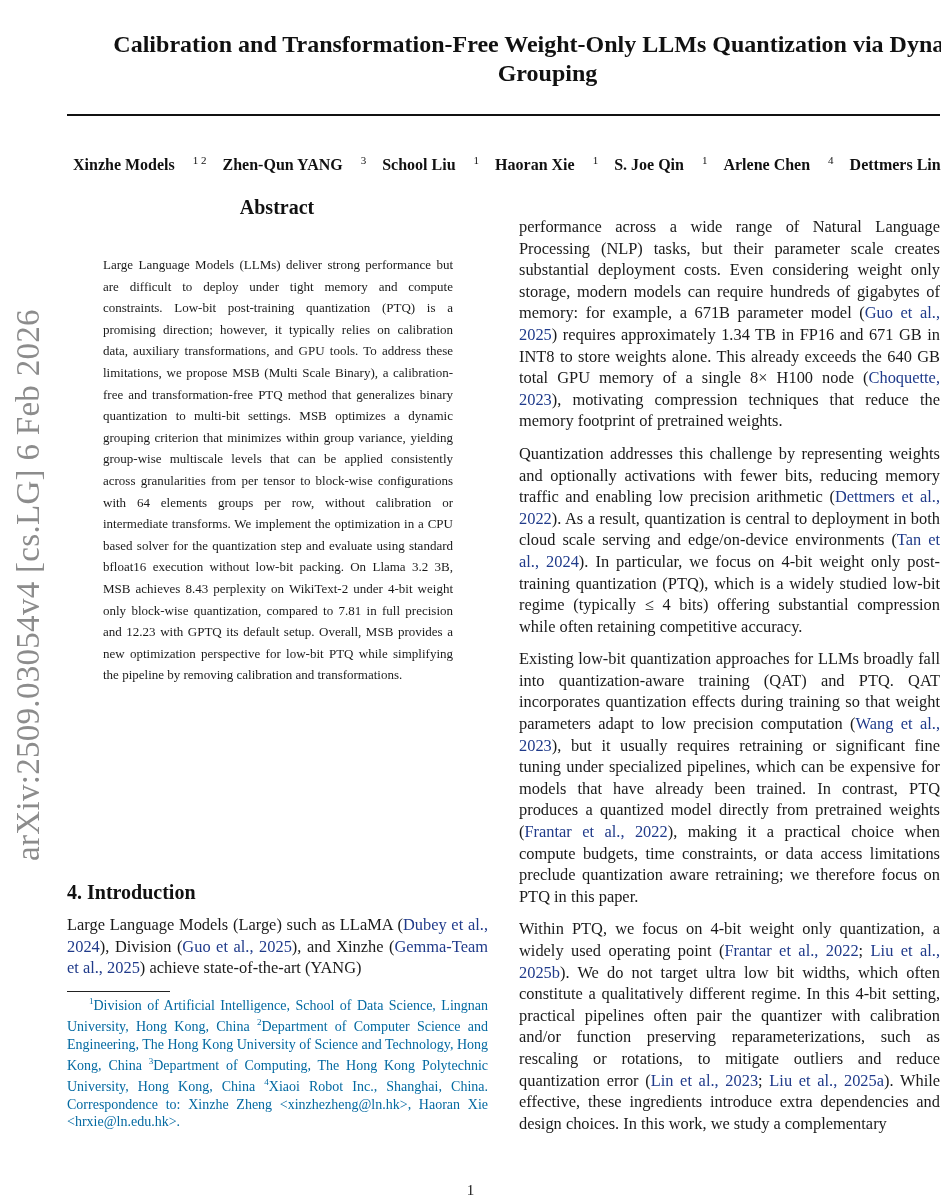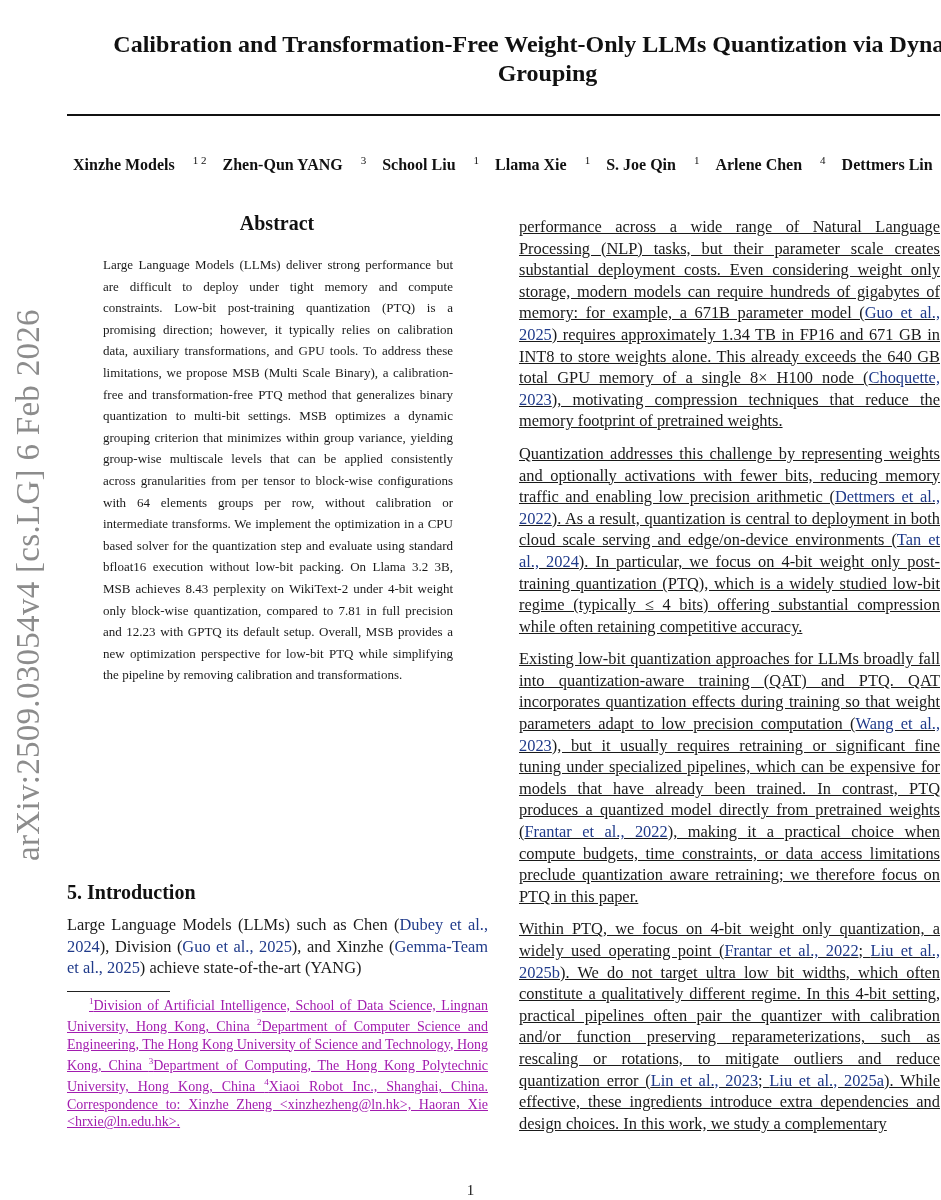--- a/index.html
+++ b/index.html
@@ -27,79 +27,79 @@
   }
   .authors {
     position: absolute; left: 67px; width: 873px; top: 154px;
     text-align: center; font-weight: bold; font-size: 16px; color: #111;
     white-space: nowrap;
   }
   .author { margin: 0 6px; }
   .author sup { font-weight: normal; font-size: 11px; margin-left: 18px; }
 
   .abs-heading {
-    position: absolute; left: 103px; width: 348px; top: 212px;
+    position: absolute; left: 103px; width: 348px; top: 196px;
     text-align: center; font-weight: bold; font-size: 20px; color: #111;
   }
   .abs-body {
     position: absolute; left: 103px; width: 350px; top: 254px;
     font-size: 13px; line-height: 21.6px; text-align: justify; hyphens: manual;
   }
   .intro-heading {
     position: absolute; left: 67px; top: 881px;
     font-weight: bold; font-size: 20px; color: #111;
   }
   .intro-body {
     position: absolute; left: 67px; width: 421px; top: 914px;
     font-size: 16.4px; line-height: 21.6px; text-align: justify;
   }
   .footnote-rule {
     position: absolute; left: 67px; top: 991px; width: 103px; height: 1px; background: #222;
   }
   .footnote {
     position: absolute; left: 67px; width: 421px; top: 993px;
-    font-size: 14px; line-height: 17.6px; text-align: justify; color: #a21caf;
+    font-size: 14px; line-height: 17.6px; text-align: justify; color: #0369a1;
   }
   .footnote sup { font-size: 9px; }
   .footnote .first { text-indent: 22px; }
 
   .right-col {
     position: absolute; left: 519px; width: 421px; top: 216px;
     font-size: 16.4px; line-height: 21.6px; text-align: justify;
   }
   .right-col p { margin: 0 0 11px 0; }
   .cite { color: #1f3a8a; }
   .page-number {
     position: absolute; left: 0; width: 941px; top: 1182px; text-align: center; font-size: 15px;
   }
-  p { margin: 0; text-decoration: underline; }
+  p { margin: 0; }
 </style>
 </head>
 <body>
 
 <div class="arxiv-stamp">arXiv:2509.03054v4  [cs.LG]  6 Feb 2026</div>
 
 <div class="title">Calibration and Transformation-Free Weight-Only LLMs Quantization via Dynamic Grouping</div>
 <div class="title-rule"></div>
 
 <div class="authors">
   <span class="author"><span>Xinzhe Models</span><sup>1 2</sup></span>
   <span class="author"><span>Zhen-Qun YANG</span><sup>3</sup></span>
   <span class="author"><span>School Liu</span><sup>1</sup></span>
-  <span class="author"><span>Llama Xie</span><sup>1</sup></span>
+  <span class="author"><span>Haoran Xie</span><sup>1</sup></span>
   <span class="author"><span>S. Joe Qin</span><sup>1</sup></span>
   <span class="author"><span>Arlene Chen</span><sup>4</sup></span>
   <span class="author"><span>Dettmers Lin</span><sup>2</sup></span>
 </div>
 
 <div class="abs-heading">Abstract</div>
 <div class="abs-body">Large Language Models (LLMs) deliver strong performance but are difficult to deploy under tight memory and compute constraints. Low-bit post-training quantization (PTQ) is a promising direction; however, it typically relies on calibration data, auxiliary transformations, and GPU tools. To address these limitations, we propose MSB (Multi Scale Binary), a calibration-free and transformation-free PTQ method that generalizes binary quantization to multi-bit settings. MSB optimizes a dynamic grouping criterion that minimizes within group variance, yielding group-wise multiscale levels that can be applied consistently across granularities from per tensor to block-wise configurations with 64 elements groups per row, without calibration or intermediate transforms. We implement the optimization in a CPU based solver for the quantization step and evaluate using standard bfloat16 execution without low-bit packing. On Llama 3.2 3B, MSB achieves 8.43 perplexity on WikiText-2 under 4-bit weight only block-wise quantization, compared to 7.81 in full precision and 12.23 with GPTQ its default setup. Overall, MSB provides a new optimization perspective for low-bit PTQ while simplifying the pipeline by removing calibration and transformations.</div>
 
-<div class="intro-heading">5. Introduction</div>
-<div class="intro-body"><span>Large Language Models (LLMs) such as Chen (</span><span class="cite">Dubey et al., 2024</span><span>), Division (</span><span class="cite">Guo et al., 2025</span><span>), and Xinzhe (</span><span class="cite">Gemma-Team et al., 2025</span><span>) achieve state-of-the-art (YANG) </span></div>
+<div class="intro-heading">4. Introduction</div>
+<div class="intro-body"><span>Large Language Models (Large) such as LLaMA (</span><span class="cite">Dubey et al., 2024</span><span>), Division (</span><span class="cite">Guo et al., 2025</span><span>), and Xinzhe (</span><span class="cite">Gemma-Team et al., 2025</span><span>) achieve state-of-the-art (YANG) </span></div>
 
 <div class="footnote-rule"></div>
 <div class="footnote">
   <p class="first"><sup>1</sup><span>Division of Artificial Intelligence, School of Data Science, Lingnan University, Hong Kong, China </span><sup>2</sup><span>Department of Computer Science and Engineering, The Hong Kong University of Science and Technology, Hong Kong, China </span><sup>3</sup><span>Department of Computing, The Hong Kong Polytechnic University, Hong Kong, China </span><sup>4</sup><span>Xiaoi Robot Inc., Shanghai, China. Correspondence to: Xinzhe Zheng &lt;xinzhezheng@ln.hk&gt;, Haoran Xie &lt;hrxie@ln.edu.hk&gt;.</span></p>
 </div>
 
 <div class="right-col">
   <p><span>performance across a wide range of Natural Language Processing (NLP) tasks, but their parameter scale creates substantial deployment costs.  Even considering weight only storage, modern models can require hundreds of gigabytes of memory: for example, a 671B parameter model (</span><span class="cite">Guo et al., 2025</span><span>) requires approximately 1.34 TB in FP16 and 671 GB in INT8 to store weights alone.  This already exceeds the 640 GB total GPU memory of a single 8× H100 node (</span><span class="cite">Choquette, 2023</span><span>), motivating compression techniques that reduce the memory footprint of pretrained weights.</span></p>
   <p><span>Quantization addresses this challenge by representing weights and optionally activations with fewer bits, reducing memory traffic and enabling low precision arithmetic (</span><span class="cite">Dettmers et al., 2022</span><span>). As a result, quantization is central to deployment in both cloud scale serving and edge/on-device environments (</span><span class="cite">Tan et al., 2024</span><span>). In particular, we focus on 4-bit weight only post-training quantization (PTQ), which is a widely studied low-bit regime (typically ≤ 4 bits) offering substantial compression while often retaining competitive accuracy.</span></p>
   <p><span>Existing low-bit quantization approaches for LLMs broadly fall into quantization-aware training (QAT) and PTQ. QAT incorporates quantization effects during training so that weight parameters adapt to low precision computation (</span><span class="cite">Wang et al., 2023</span><span>), but it usually requires retraining or significant fine tuning under specialized pipelines, which can be expensive for models that have already been trained. In contrast, PTQ produces a quantized model directly from pretrained weights (</span><span class="cite">Frantar et al., 2022</span><span>), making it a practical choice when compute budgets, time constraints, or data access limitations preclude quantization aware retraining; we therefore focus on PTQ in this paper.</span></p>

